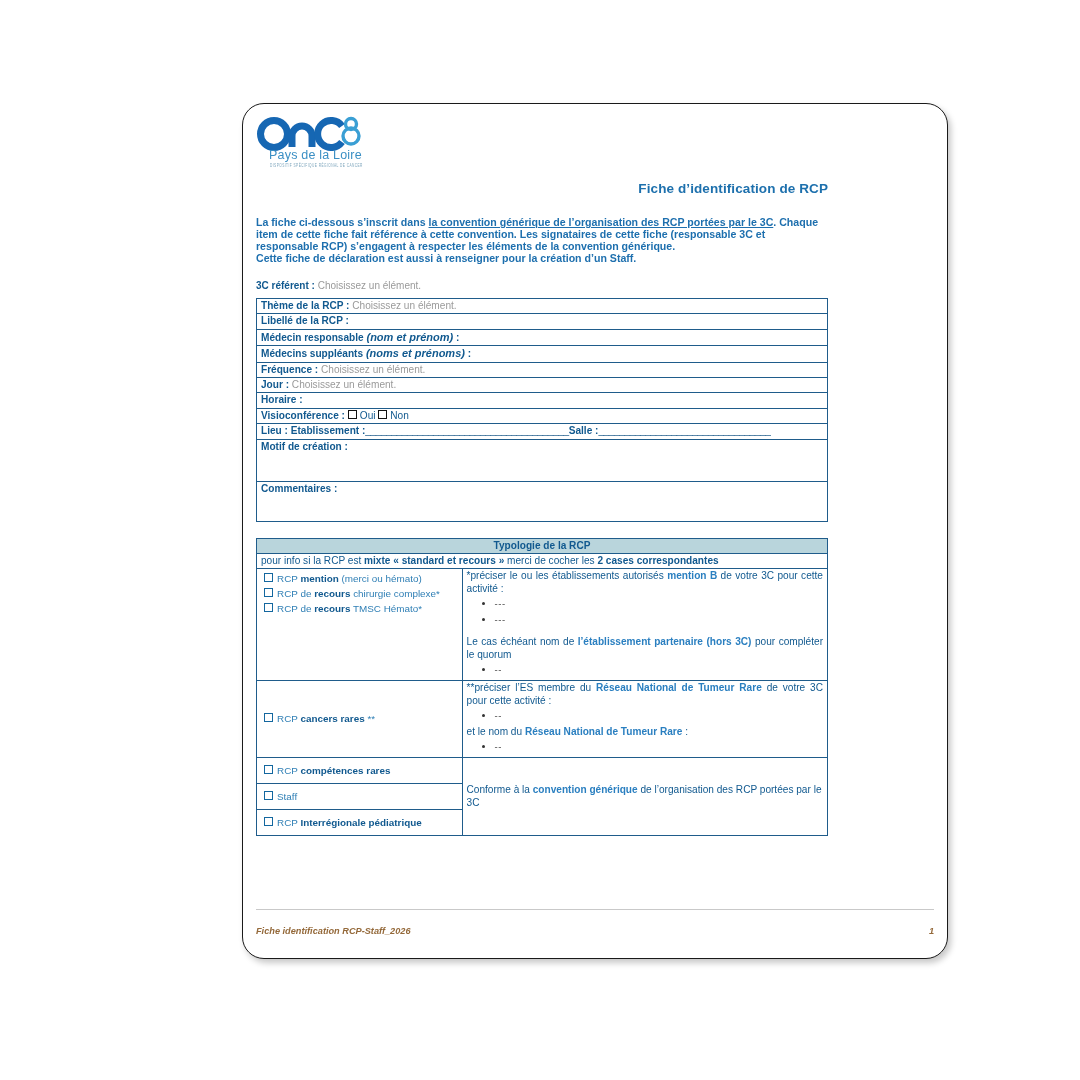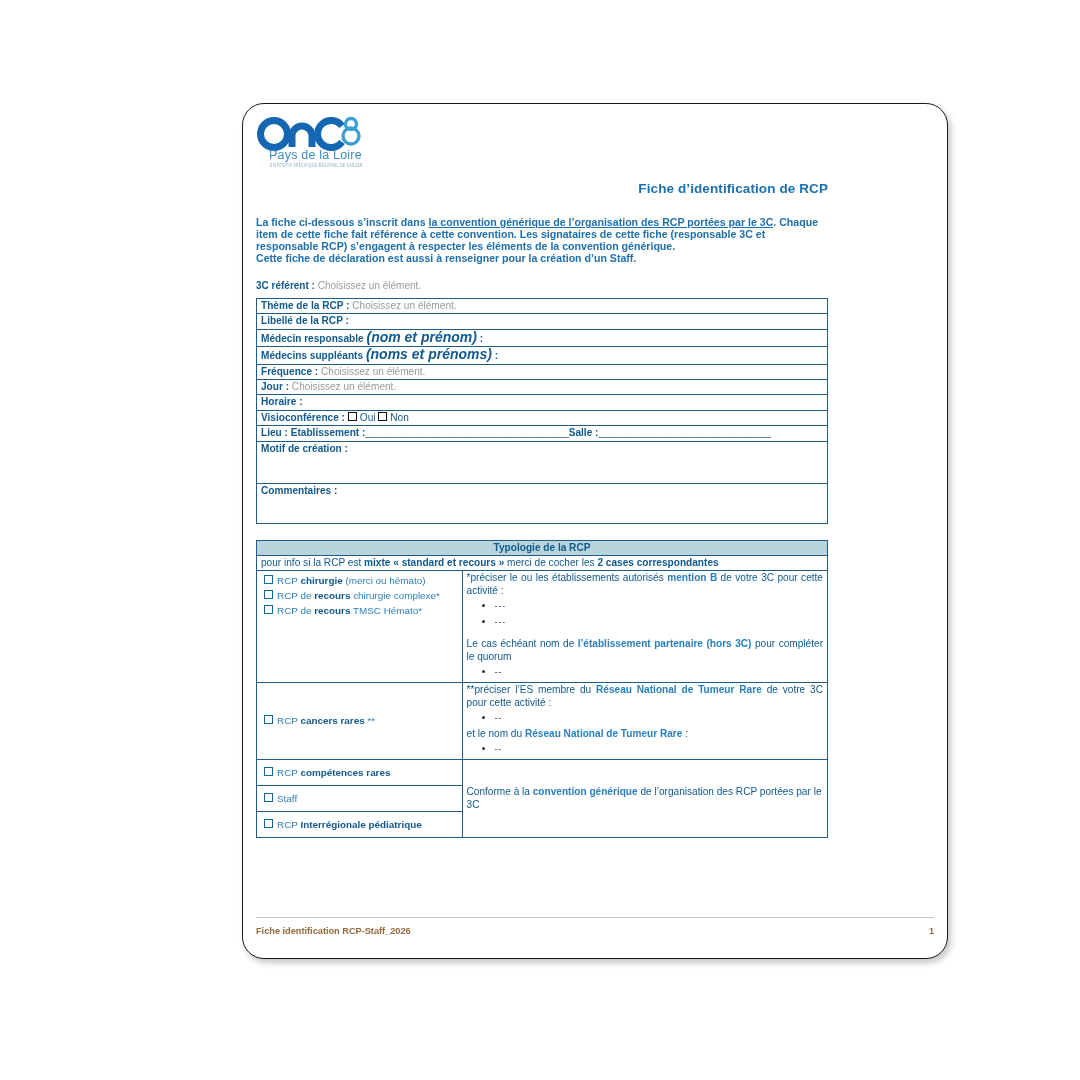--- a/index.html
+++ b/index.html
@@ -86,21 +86,21 @@
   td.band{
     background:#b9d5dc;
     text-align:center;
     font-weight:bold;
     font-size:10.3px;
     padding:2px 4px;
     color:#12588c;
   }
   .lbl{color:#11598f;font-weight:bold;}
   .ph{color:#9a9a9a;font-weight:normal;}
-  .ital{font-style:italic;font-weight:bold;font-size:14px;margin-top:20px;}
+  .ital{font-style:italic;font-weight:bold;font-size:11px;margin-top:20px;}
   .tallrow{height:42px;}
   .tallrow2{height:40px;}
 
   .dotline{
     color:#1f5c8b;
     letter-spacing:-0.4px;
     font-weight:normal;
   }
 
   
@@ -145,23 +145,24 @@
   .cellpad-sm{height:26px;}
 
   .conform{font-size:9.9px;color:#11598f;padding:4px 6px;line-height:13px;}
   .conform .acc{color:#2a7fc0;font-weight:bold;}
 
   
   .footer{
     position:absolute;
     left:13px;right:13px;bottom:22px;
     border-top:1px solid #c9c9c9;
-    padding-top:8px;
+    padding-top:16px;
     display:flex;
     justify-content:space-between;
+    font-style:italic;
     font-weight:bold;
     font-size:9.2px;
     color:#94693a;
   }
 </style>
 </head>
 <body>
 
 <div id="page">
   <div id="inner">
@@ -273,21 +274,21 @@
       </tr>
       <tr>
         <td class="info-line" colspan="2">
           <span>pour info si la RCP est </span><b>mixte « standard et recours »</b><span> merci de cocher les </span><b>2 cases correspondantes</b>
         </td>
       </tr>
 
       <tr class="cellpad-lg">
         <td class="chk-list">
           <div>
-            <span class="cbb"></span><span>RCP </span><b>chirurgie</b><span> (merci ou hémato)</span>
+            <span class="cbb"></span><span>RCP </span><b>mention</b><span> (merci ou hémato)</span>
           </div>
           <div>
             <span class="cbb"></span><span>RCP de </span><b>recours</b><span> chirurgie complexe*</span>
           </div>
           <div>
             <span class="cbb"></span><span>RCP de </span><b>recours</b><span> TMSC Hémato*</span>
           </div>
         </td>
         <td class="justy">
           <span>*préciser le ou les établissements autorisés </span><span class="acc">mention B</span><span> de votre 3C pour cette activité :</span>

